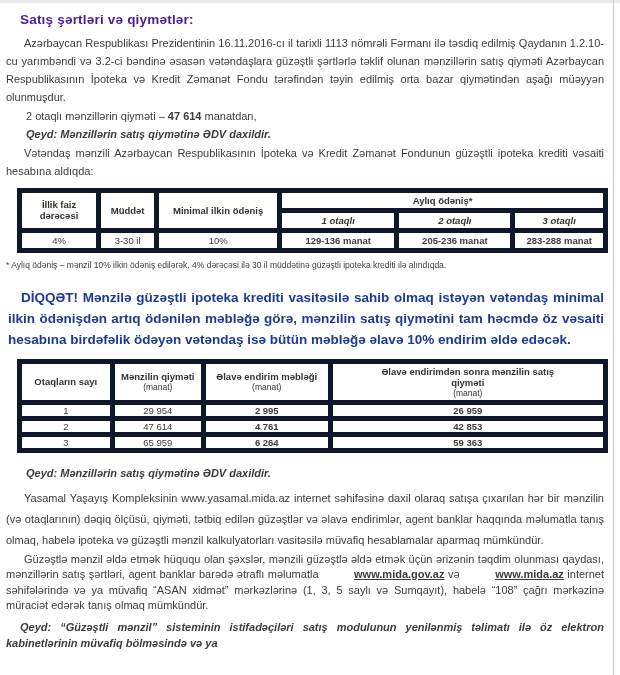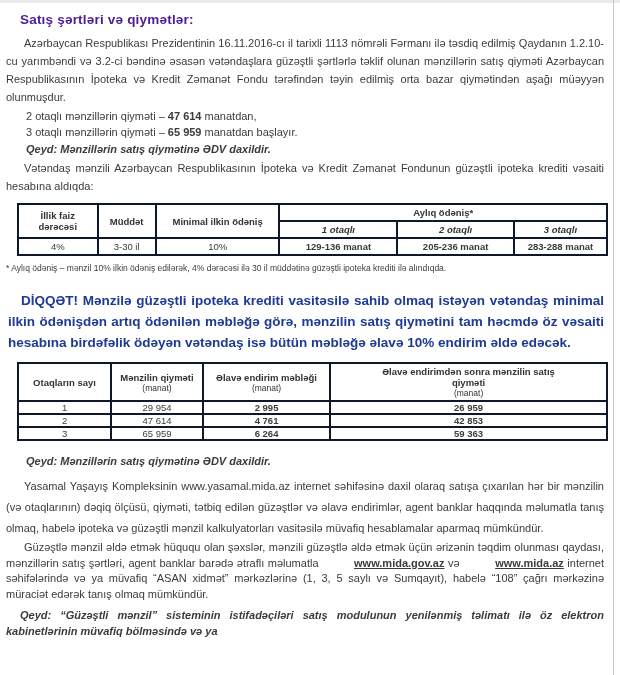--- a/index.html
+++ b/index.html
@@ -20,21 +20,21 @@
 
   .price-list { margin-top:3px; padding-left:20px; }
   .price-line { font-size:11px; line-height:15.5px; text-align:left; }
   .price-value { font-weight:bold; }
 
   .vat-note { margin-top:1px; padding-left:20px; font-size:11px; font-weight:bold; font-style:italic; line-height:16px; text-align:left; }
 
   .mortgage-intro { margin-top:2px; line-height:18px; text-indent:18px; }
 
   table { border-collapse:collapse; width:591px; margin-left:11px; table-layout:fixed; }
-  th,td { border:2px solid #0f172a; text-align:center; vertical-align:middle; font-size:9.5px; padding:2px 3px; }
+  th,td { border:5px solid #0f172a; text-align:center; vertical-align:middle; font-size:9.5px; padding:2px 3px; }
   th { font-weight:bold; color:#333; }
   .t1 { margin-top:8px; }
   .t1 .sub-col { font-style:italic; }
   .t1 td { height:17px; }
   .t1 .val-bold { font-weight:bold; }
 
   .footnote { margin-top:7px; font-size:8.5px; text-align:left; }
 
   .attention { margin-top:17px; padding-left:2px; font-size:13.5px; font-weight:bold; color:#1e3a93; line-height:21px; text-indent:13px; }
 
@@ -61,21 +61,20 @@
 <div class="right-edge"></div>
 
 <div class="page">
 
   <h1 class="doc-title">Satış şərtləri və qiymətlər:</h1>
 
   <p class="intro">Azərbaycan Respublikası Prezidentinin 16.11.2016-cı il tarixli 1113 nömrəli Fərmanı ilə təsdiq edilmiş Qaydanın 1.2.10-cu yarımbəndi və 3.2-ci bəndinə əsasən vətəndaşlara güzəştli şərtlərlə təklif olunan mənzillərin satış qiyməti Azərbaycan Respublikasının İpoteka və Kredit Zəmanət Fondu tərəfindən təyin edilmiş orta bazar qiymətindən aşağı müəyyən olunmuşdur.</p>
 
   <div class="price-list">
     <div class="price-line"><span>2 otaqlı mənzillərin qiyməti – </span><span class="price-value">47 614</span><span> manatdan,</span></div>
-    <div class="price-line"><span>3 otaqlı mənzillərin qiyməti – </span><span class="price-value">65 959</span><span> manatdan başlayır.</span></div>
   </div>
 
   <div class="vat-note">Qeyd: Mənzillərin satış qiymətinə ƏDV daxildir.</div>
 
   <p class="mortgage-intro">Vətəndaş mənzili Azərbaycan Respublikasının İpoteka və Kredit Zəmanət Fondunun güzəştli ipoteka krediti vəsaiti hesabına aldıqda:</p>
 
   <table class="t1">
     <colgroup>
       <col style="width:13.5%">
         <col style="width:9.9%">

